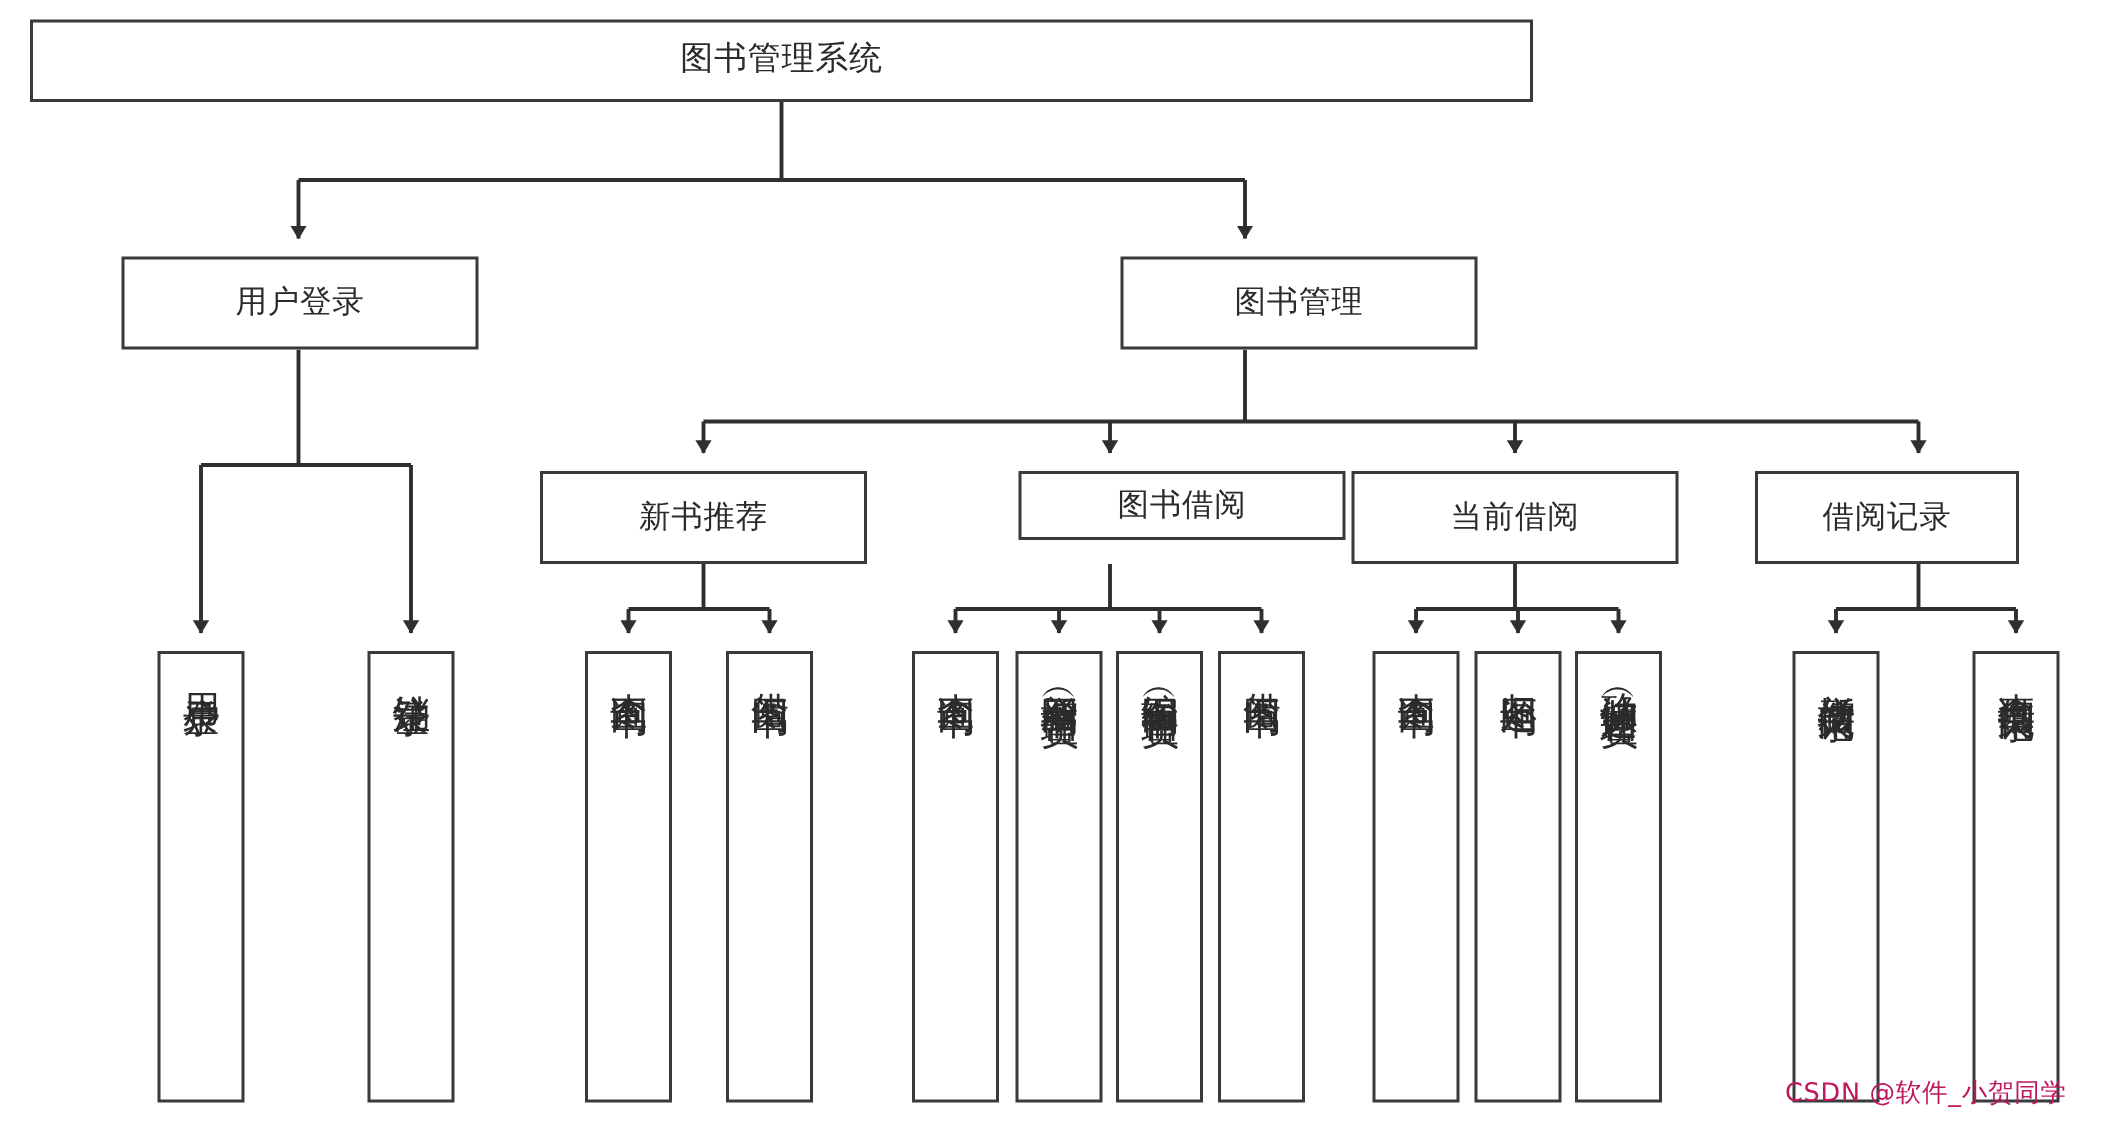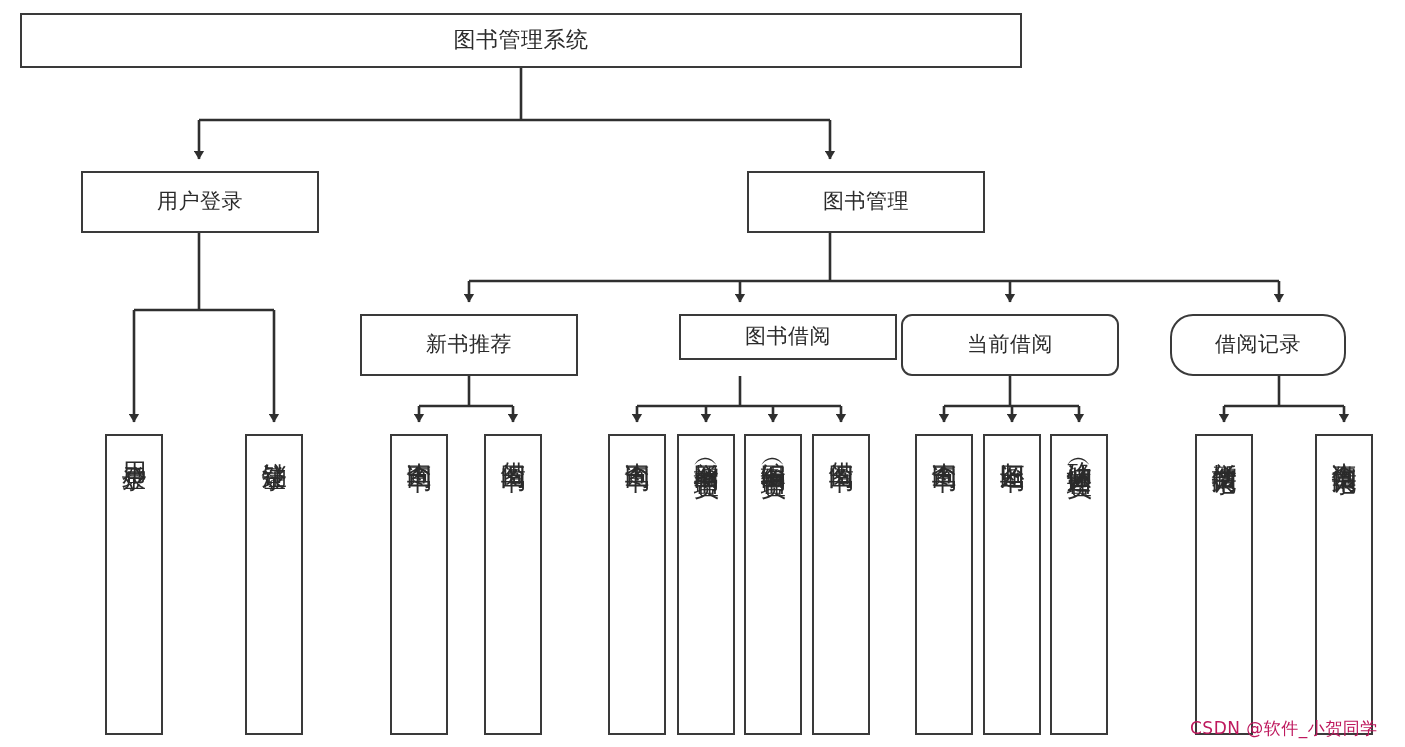--- a/index.html
+++ b/index.html
@@ -140,24 +140,24 @@
   <div class="node horizontal" style="left:747px; top:171px; width:238px; height:62px;">
     <span class="label">图书管理</span>
   </div>
 
   <div class="node horizontal" style="left:360px; top:314px; width:218px; height:62px;">
     <span class="label">新书推荐</span>
   </div>
   <div class="node horizontal" style="left:631px; top:314px; width:218px; height:46px;margin-left:48px;">
     <span class="label">图书借阅</span>
   </div>
-  <div class="node horizontal" style="left:901px; top:314px; width:218px; height:62px;border-radius:11px;">
+  <div class="node horizontal" style="left:901px; top:314px; width:218px; height:62px;">
     <span class="label">当前借阅</span>
   </div>
-  <div class="node horizontal" style="left:1170px; top:314px; width:176px; height:62px;border-radius:23px;">
+  <div class="node horizontal" style="left:1170px; top:314px; width:176px; height:62px;">
     <span class="label">借阅记录</span>
   </div>
 
   <div class="node vertical" style="left:105px; top:434px; width:58px; height:301px;">
     <span class="label">用户登录</span>
   </div>
   <div class="node vertical" style="left:245px; top:434px; width:58px; height:301px;">
     <span class="label">注销登录</span>
   </div>
 

